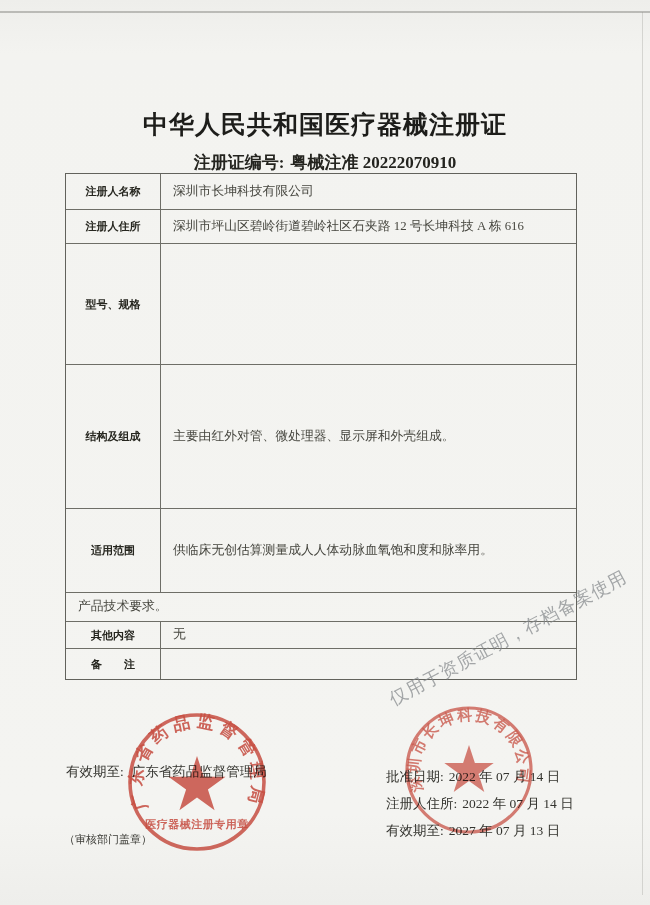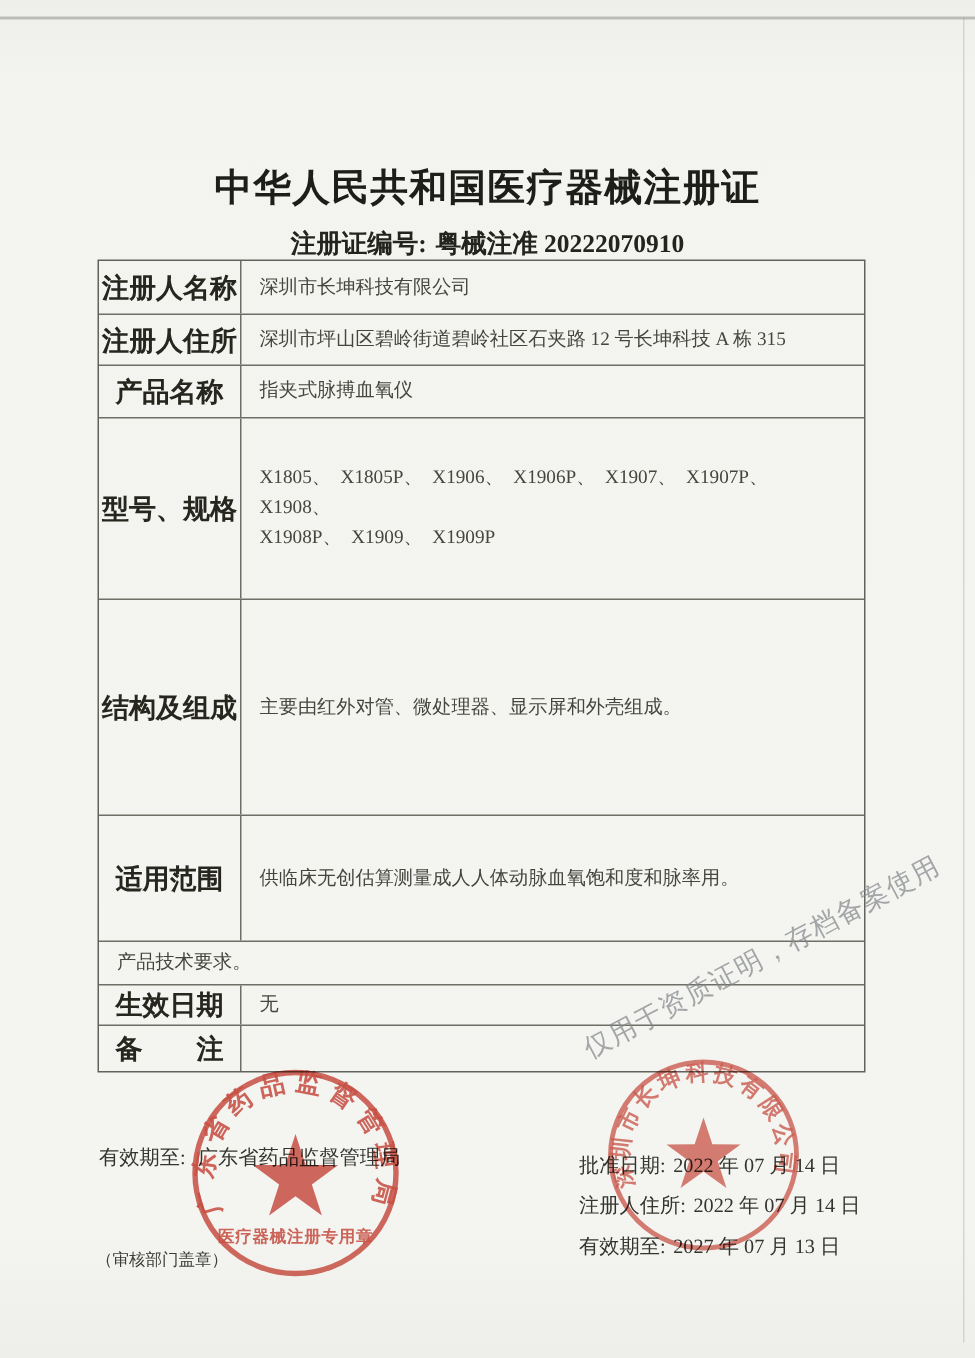--- a/index.html
+++ b/index.html
@@ -33,21 +33,21 @@
   .cert-table {
     position:absolute; left:65px; top:173px; width:512px;
     border:1.5px solid #62625c; box-sizing:border-box;
     background:transparent; z-index:1;
   }
   .trow { display:flex; border-bottom:1px solid #6e6e67; box-sizing:border-box; }
   .trow:last-child { border-bottom:none; }
   .tlabel {
     flex:0 0 95px; width:95px; border-right:1px solid #6e6e67;
     display:flex; align-items:center; justify-content:center;
-    font-weight:bold; font-size:18px; color:#26261f; text-align:center;
+    font-weight:bold; font-size:11px; color:#26261f; text-align:center;
     box-sizing:border-box;
   }
   .tvalue {
     flex:1; display:flex; align-items:center;
     padding:2px 10px 2px 12px; font-size:12.8px; color:#46463f;
     white-space:pre-wrap; line-height:1.55; box-sizing:border-box;
   }
   .r1{height:36px}.r2{height:34px}.r3{height:33px}.r4{height:35px}
   .r5{height:121px}.r6{height:144px}.r7{height:84px}
   .r8{height:29px}.r9{height:27px}.r10{height:30px}
@@ -81,44 +81,38 @@
     <span>注册证编号:</span><span class="v">粤械注准 20222070910</span>
   </div>
 
   <div class="cert-table">
     <div class="trow r1">
       <div class="tlabel">注册人名称</div>
       <div class="tvalue">深圳市长坤科技有限公司</div>
     </div>
     <div class="trow r2">
       <div class="tlabel">注册人住所</div>
-      <div class="tvalue">深圳市坪山区碧岭街道碧岭社区石夹路 12 号长坤科技 A 栋 315</div>
-    </div>
-    <div class="trow r4">
-      <div class="tlabel">产品名称</div>
-      <div class="tvalue">指夹式脉搏血氧仪</div>
+      <div class="tvalue">深圳市坪山区碧岭街道碧岭社区石夹路 12 号长坤科技 A 栋 616</div>
     </div>
     <div class="trow r5">
       <div class="tlabel">型号、规格</div>
-      <div class="tvalue">X1805、  X1805P、  X1906、  X1906P、  X1907、  X1907P、  X1908、
-X1908P、  X1909、  X1909P</div>
     </div>
     <div class="trow r6">
       <div class="tlabel">结构及组成</div>
       <div class="tvalue">主要由红外对管、微处理器、显示屏和外壳组成。</div>
     </div>
     <div class="trow r7">
       <div class="tlabel">适用范围</div>
       <div class="tvalue">供临床无创估算测量成人人体动脉血氧饱和度和脉率用。</div>
     </div>
     <div class="trow r8">
       <div class="tvalue">产品技术要求。</div>
     </div>
     <div class="trow r9">
-      <div class="tlabel">生效日期</div>
+      <div class="tlabel">其他内容</div>
       <div class="tvalue">无</div>
     </div>
     <div class="trow r10">
       <div class="tlabel">备　　注</div>
       <div class="tvalue"></div>
     </div>
   </div>
 
   <div class="foot-line1">
     <span>有效期至:</span><span class="v">广东省药品监督管理局</span>

